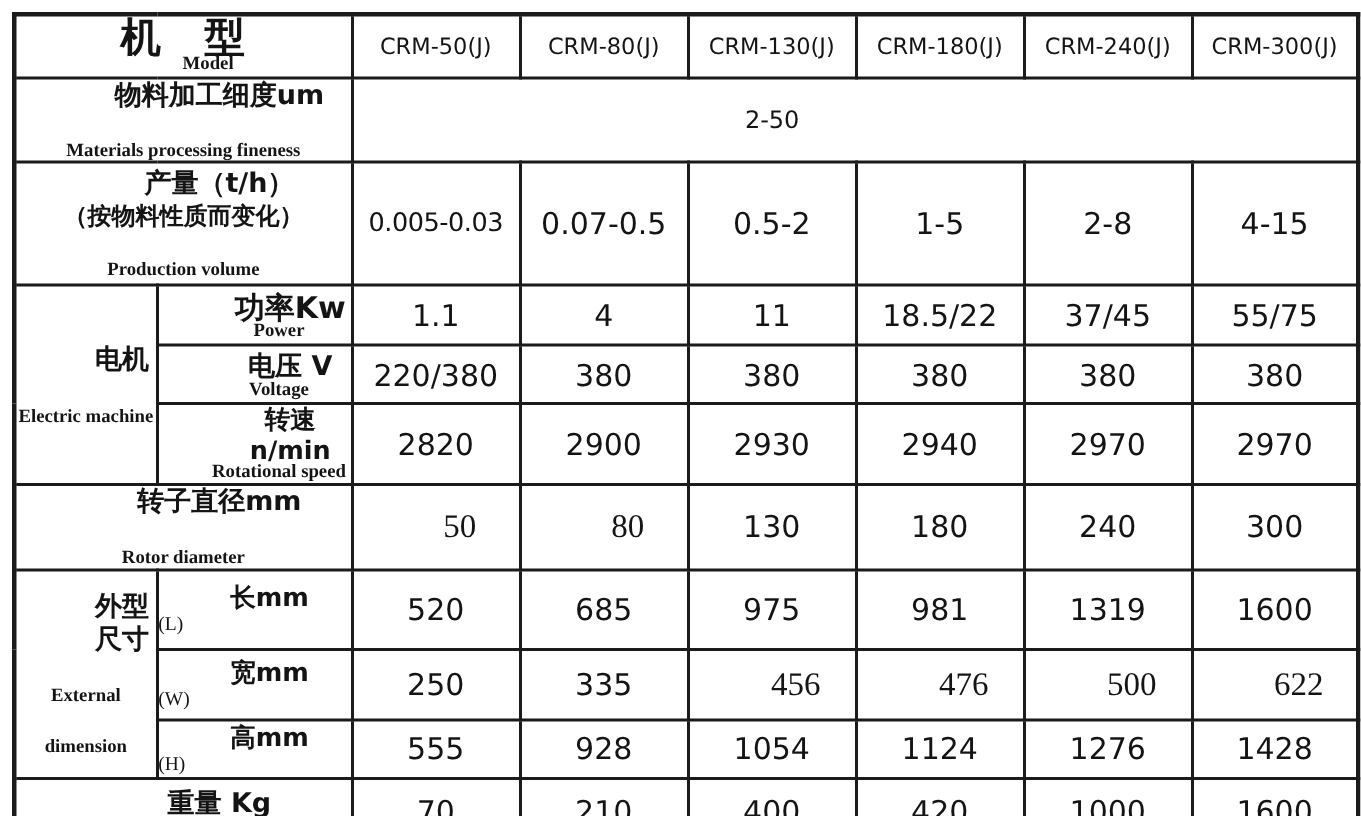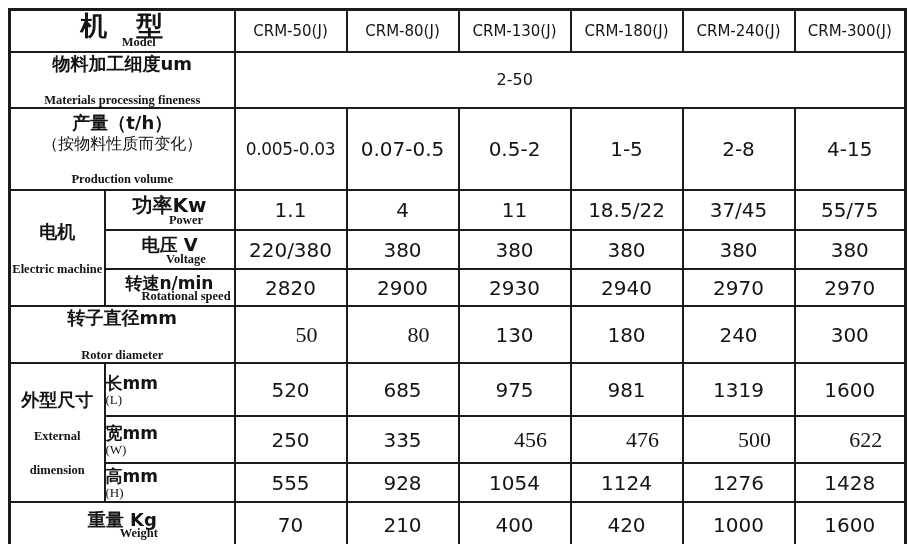--- a/index.html
+++ b/index.html
@@ -8,23 +8,23 @@
   table.spec{position:absolute;left:8px;top:8px;width:896px;
              border-collapse:collapse;table-layout:fixed;
              border:3px solid #1b1b1b;}
   td{border:2px solid #1b1b1b;text-align:center;vertical-align:middle;
      padding:0;overflow:hidden;}
   
   tr.r1{height:42px}tr.r2{height:40px}tr.r3{height:82px}tr.r4{height:40px}
   tr.r5{height:39px}tr.r6{height:37px}tr.r7{height:43px}tr.r8{height:53px}
   tr.r9{height:47px}tr.r10{height:39px}tr.r11{height:45px}
   
-  .cn{font-weight:bold;font-size:18px;line-height:1.2;}
+  .cn{font-weight:bold;font-size:18px;line-height:1.2;margin-left:48px;}
   .cn-xl{font-weight:bold;font-size:27px;line-height:1;letter-spacing:1px;}
-  .cn-sm{font-weight:normal;font-size:16px;line-height:1.2;}
+  .cn-sm{font-weight:bold;font-size:16px;line-height:1.2;}
   .en{font-family:"Liberation Serif","DejaVu Serif",serif;font-weight:bold;
       font-size:12.5px;line-height:1.15;margin-top:19px;}
   .en-tight{margin-top:-4px;padding-left:33px;}
   .paren{font-family:"Liberation Serif","DejaVu Serif",serif;font-weight:normal;
          font-size:13px;line-height:1.1;}
   .hdr{font-size:15px;}
   .val{font-size:20px;}
   .val-sm{font-size:17px;letter-spacing:-0.3px;}
   .val-serif{font-family:"Liberation Serif","DejaVu Serif",serif;font-size:22px;padding-left:32px;}
   .sub-left{text-align:left;}

